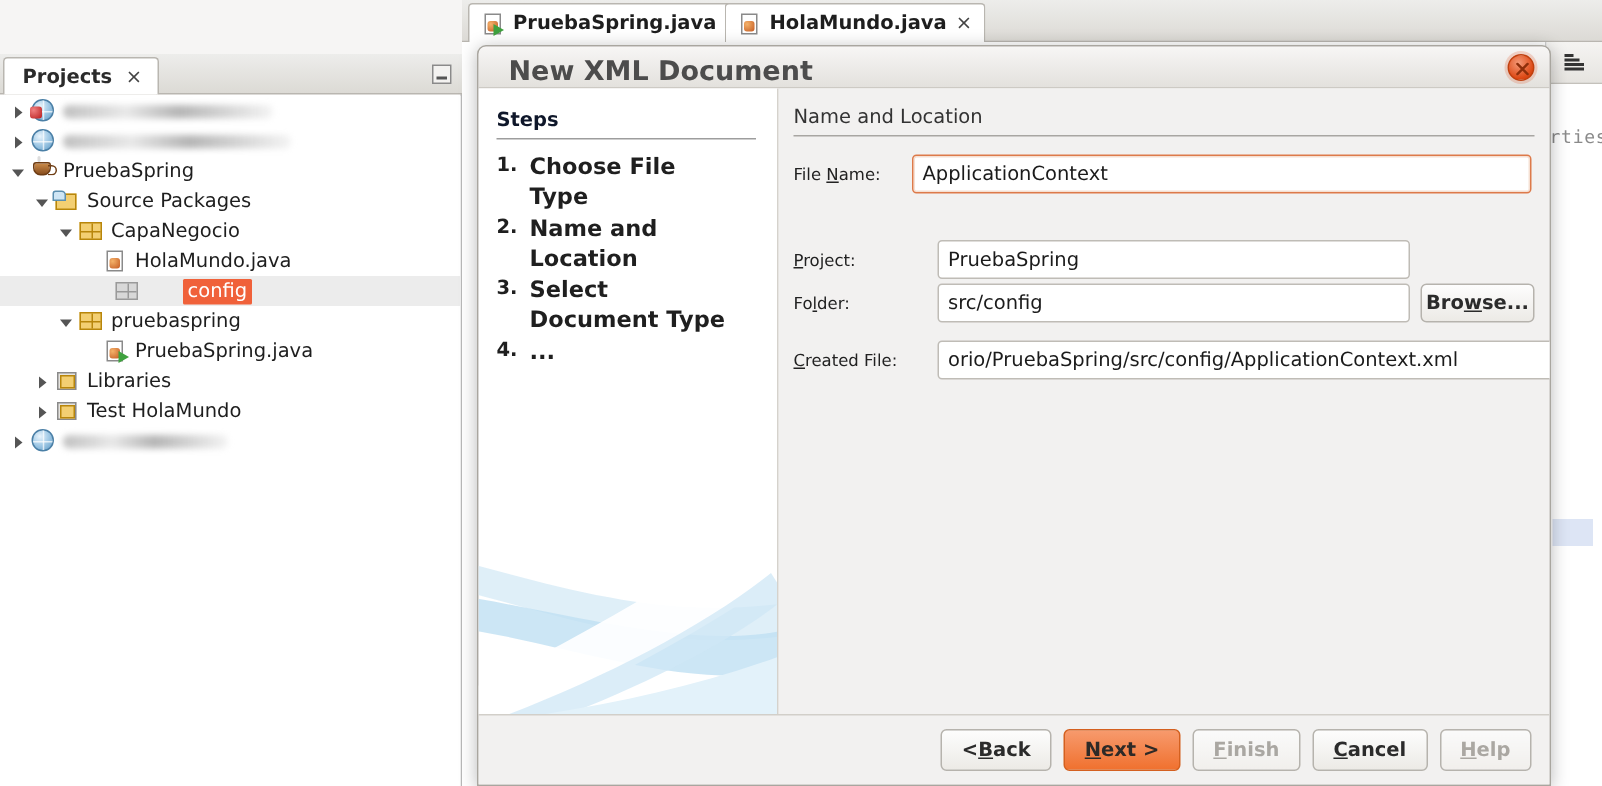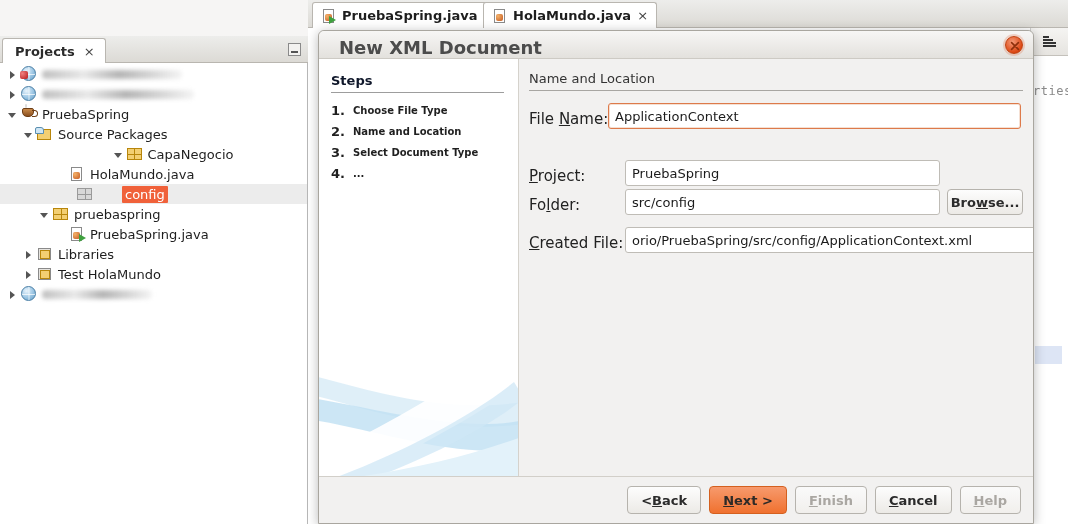--- a/index.html
+++ b/index.html
@@ -237,31 +237,31 @@
     position: absolute; left: 12px; top: 14px; font-weight: bold; font-size: 13px; color: #0f172a;
   }
   #steps-rule {
     position: absolute; left: 12px; top: 33px; right: 14px; height: 1px; background: #9d9d9d;
   }
   #steps-list {
     position: absolute; left: 12px; top: 42px; right: 8px;
   }
   .step { display: flex; margin-bottom: 1px; line-height: 20px; }
   .step .num { width: 22px; font-weight: bold; font-size: 13px; color: #1f1f1f; }
-  .step .slbl { font-weight: bold; font-size: 10px; color: #1f1f1f; max-width: 140px; }
+  .step .slbl { font-weight: bold; font-size: 15px; color: #1f1f1f; max-width: 140px; }
   #steps-art {
     position: absolute; left: -10px; bottom: -6px; width: 215px; height: 120px;
     overflow: hidden;
   }
 
   #form-pane { position: absolute; left: 201px; top: 0; right: 0; bottom: 0; background: #f2f1f0; }
   #form-title { position: absolute; left: 9px; top: 12px; font-size: 13px; color: #333; }
   #form-rule { position: absolute; left: 9px; top: 31px; right: 10px; height: 1px; background: #a8a6a2; }
 
-  .flabel { position: absolute; font-size: 15px; color: #222; font-weight: normal; }
+  .flabel { position: absolute; font-size: 11px; color: #222; font-weight: normal; }
   .finput {
     position: absolute; height: 26px; background: #ffffff;
     border: 1px solid #bfbcb6; border-radius: 3px;
     display: flex; align-items: center; padding: 0 6px;
     font-size: 13px; color: #1b1b1b;
   }
   .finput.focused { border: 1px solid #dd7a4a; box-shadow: inset 0 0 0 1px #f5e0d3; }
   u { text-decoration: underline; }
 
   #dlg-footer {
@@ -353,21 +353,21 @@
           <span class="txt">PruebaSpring</span>
         </div>
         <div class="row" style="padding-left: 22px;">
           <span class="twisty open"></span>
           <span class="ico srcpkg">
             <i></i>
             <b></b>
           </span>
           <span class="txt">Source Packages</span>
         </div>
-        <div class="row" style="padding-left: 38px; justify-content: center;">
+        <div class="row" style="padding-left: 38px;">
           <span class="twisty open"></span>
           <span class="ico pkg">
             <i></i>
           </span>
           <span class="txt">CapaNegocio</span>
         </div>
         <div class="row" style="padding-left: 54px;">
           <span class="twisty "></span>
           <span class="ico java">
             <i></i>

